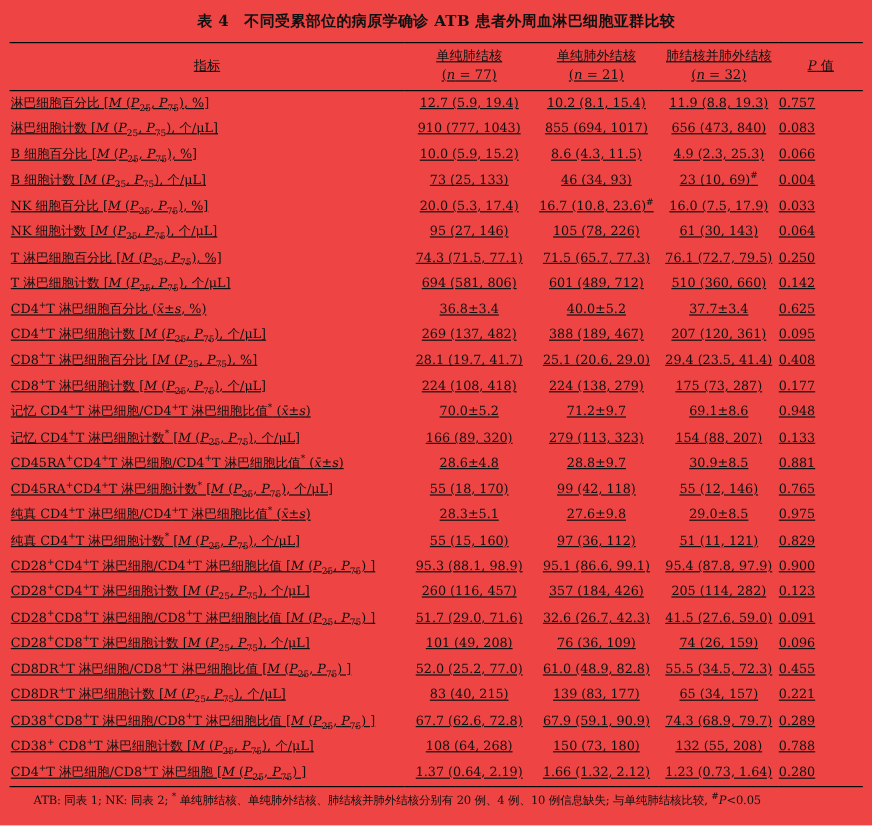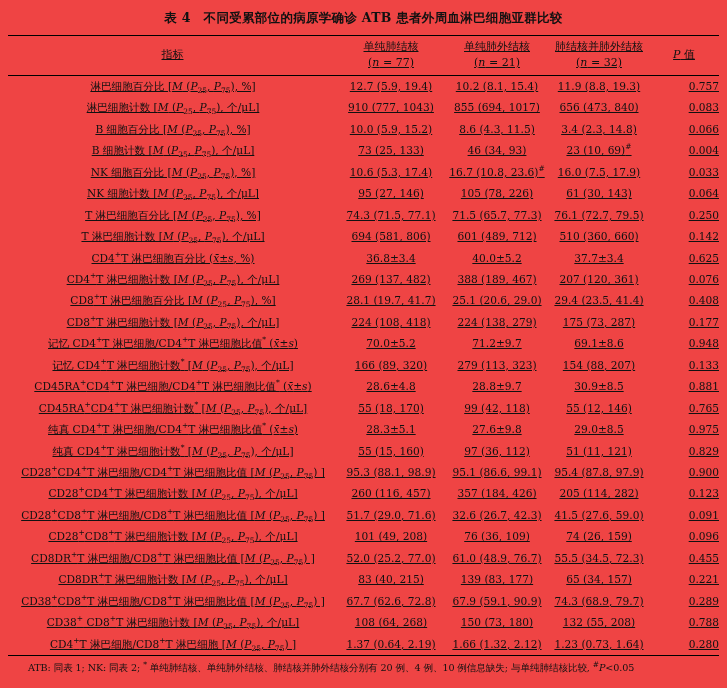--- a/index.html
+++ b/index.html
@@ -22,23 +22,23 @@
   th{
     font-weight:normal;font-size:11px;line-height:1.45;
     padding:3px 0 4px 0;vertical-align:middle;text-align:center;
   }
   th .gname{display:block;}
   th .gn{display:block;}
   td{
     font-size:10.6px;line-height:21.45px;height:21.45px;
     padding:0;white-space:nowrap;vertical-align:middle;
   }
-  .td-label{text-align:center;padding-left:1px;overflow:visible;margin-top:23px;}
+  .td-label{text-align:left;padding-left:1px;overflow:visible;margin-top:23px;}
   .td-val{text-align:center;}
-  .td-p{text-align:right;}
+  .td-p{text-align:left;}
   sup,sub{line-height:0;font-size:7.5px;}
   i{font-style:italic;}
   .footnote{
     width:711px;font-size:9.6px;line-height:1.5;margin-top:5px;
     white-space:nowrap;letter-spacing:-0.1px;margin-left:20px;
   }
 </style>
 </head>
 <body>
 
@@ -84,33 +84,33 @@
           <td class="td-label">淋巴细胞计数 [<i>M</i> (<i>P</i><sub>25</sub>, <i>P</i><sub>75</sub>), 个/μL]</td>
           <td class="td-val">910 (777, 1043)</td>
           <td class="td-val">855 (694, 1017)</td>
           <td class="td-val">656 (473, 840)</td>
           <td class="td-p">0.083</td>
         </tr>
         <tr>
           <td class="td-label">B 细胞百分比 [<i>M</i> (<i>P</i><sub>25</sub>, <i>P</i><sub>75</sub>), %]</td>
           <td class="td-val">10.0 (5.9, 15.2)</td>
           <td class="td-val">8.6 (4.3, 11.5)</td>
-          <td class="td-val">3.4 (2.3, 14.8)</td>
+          <td class="td-val">4.9 (2.3, 25.3)</td>
           <td class="td-p">0.066</td>
         </tr>
         <tr>
           <td class="td-label">B 细胞计数 [<i>M</i> (<i>P</i><sub>25</sub>, <i>P</i><sub>75</sub>), 个/μL]</td>
           <td class="td-val">73 (25, 133)</td>
           <td class="td-val">46 (34, 93)</td>
           <td class="td-val">23 (10, 69)<sup>#</sup></td>
           <td class="td-p">0.004</td>
         </tr>
         <tr>
           <td class="td-label">NK 细胞百分比 [<i>M</i> (<i>P</i><sub>25</sub>, <i>P</i><sub>75</sub>), %]</td>
-          <td class="td-val">10.6 (5.3, 17.4)</td>
+          <td class="td-val">20.0 (5.3, 17.4)</td>
           <td class="td-val">16.7 (10.8, 23.6)<sup>#</sup></td>
           <td class="td-val">16.0 (7.5, 17.9)</td>
           <td class="td-p">0.033</td>
         </tr>
         <tr>
           <td class="td-label">NK 细胞计数 [<i>M</i> (<i>P</i><sub>25</sub>, <i>P</i><sub>75</sub>), 个/μL]</td>
           <td class="td-val">95 (27, 146)</td>
           <td class="td-val">105 (78, 226)</td>
           <td class="td-val">61 (30, 143)</td>
           <td class="td-p">0.064</td>
@@ -134,21 +134,21 @@
           <td class="td-val">36.8±3.4</td>
           <td class="td-val">40.0±5.2</td>
           <td class="td-val">37.7±3.4</td>
           <td class="td-p">0.625</td>
         </tr>
         <tr>
           <td class="td-label">CD4<sup>+</sup>T 淋巴细胞计数 [<i>M</i> (<i>P</i><sub>25</sub>, <i>P</i><sub>75</sub>), 个/μL]</td>
           <td class="td-val">269 (137, 482)</td>
           <td class="td-val">388 (189, 467)</td>
           <td class="td-val">207 (120, 361)</td>
-          <td class="td-p">0.076</td>
+          <td class="td-p">0.095</td>
         </tr>
         <tr>
           <td class="td-label">CD8<sup>+</sup>T 淋巴细胞百分比 [<i>M</i> (<i>P</i><sub>25</sub>, <i>P</i><sub>75</sub>), %]</td>
           <td class="td-val">28.1 (19.7, 41.7)</td>
           <td class="td-val">25.1 (20.6, 29.0)</td>
           <td class="td-val">29.4 (23.5, 41.4)</td>
           <td class="td-p">0.408</td>
         </tr>
         <tr>
           <td class="td-label">CD8<sup>+</sup>T 淋巴细胞计数 [<i>M</i> (<i>P</i><sub>25</sub>, <i>P</i><sub>75</sub>), 个/μL]</td>
@@ -223,21 +223,21 @@
         <tr>
           <td class="td-label">CD28<sup>+</sup>CD8<sup>+</sup>T 淋巴细胞计数 [<i>M</i> (<i>P</i><sub>25</sub>, <i>P</i><sub>75</sub>), 个/μL]</td>
           <td class="td-val">101 (49, 208)</td>
           <td class="td-val">76 (36, 109)</td>
           <td class="td-val">74 (26, 159)</td>
           <td class="td-p">0.096</td>
         </tr>
         <tr>
           <td class="td-label">CD8DR<sup>+</sup>T 淋巴细胞/CD8<sup>+</sup>T 淋巴细胞比值 [<i>M</i> (<i>P</i><sub>25</sub>, <i>P</i><sub>75</sub>) ]</td>
           <td class="td-val">52.0 (25.2, 77.0)</td>
-          <td class="td-val">61.0 (48.9, 76.7)</td>
+          <td class="td-val">61.0 (48.9, 82.8)</td>
           <td class="td-val">55.5 (34.5, 72.3)</td>
           <td class="td-p">0.455</td>
         </tr>
         <tr>
           <td class="td-label">CD8DR<sup>+</sup>T 淋巴细胞计数 [<i>M</i> (<i>P</i><sub>25</sub>, <i>P</i><sub>75</sub>), 个/μL]</td>
           <td class="td-val">83 (40, 215)</td>
           <td class="td-val">139 (83, 177)</td>
           <td class="td-val">65 (34, 157)</td>
           <td class="td-p">0.221</td>
         </tr>

